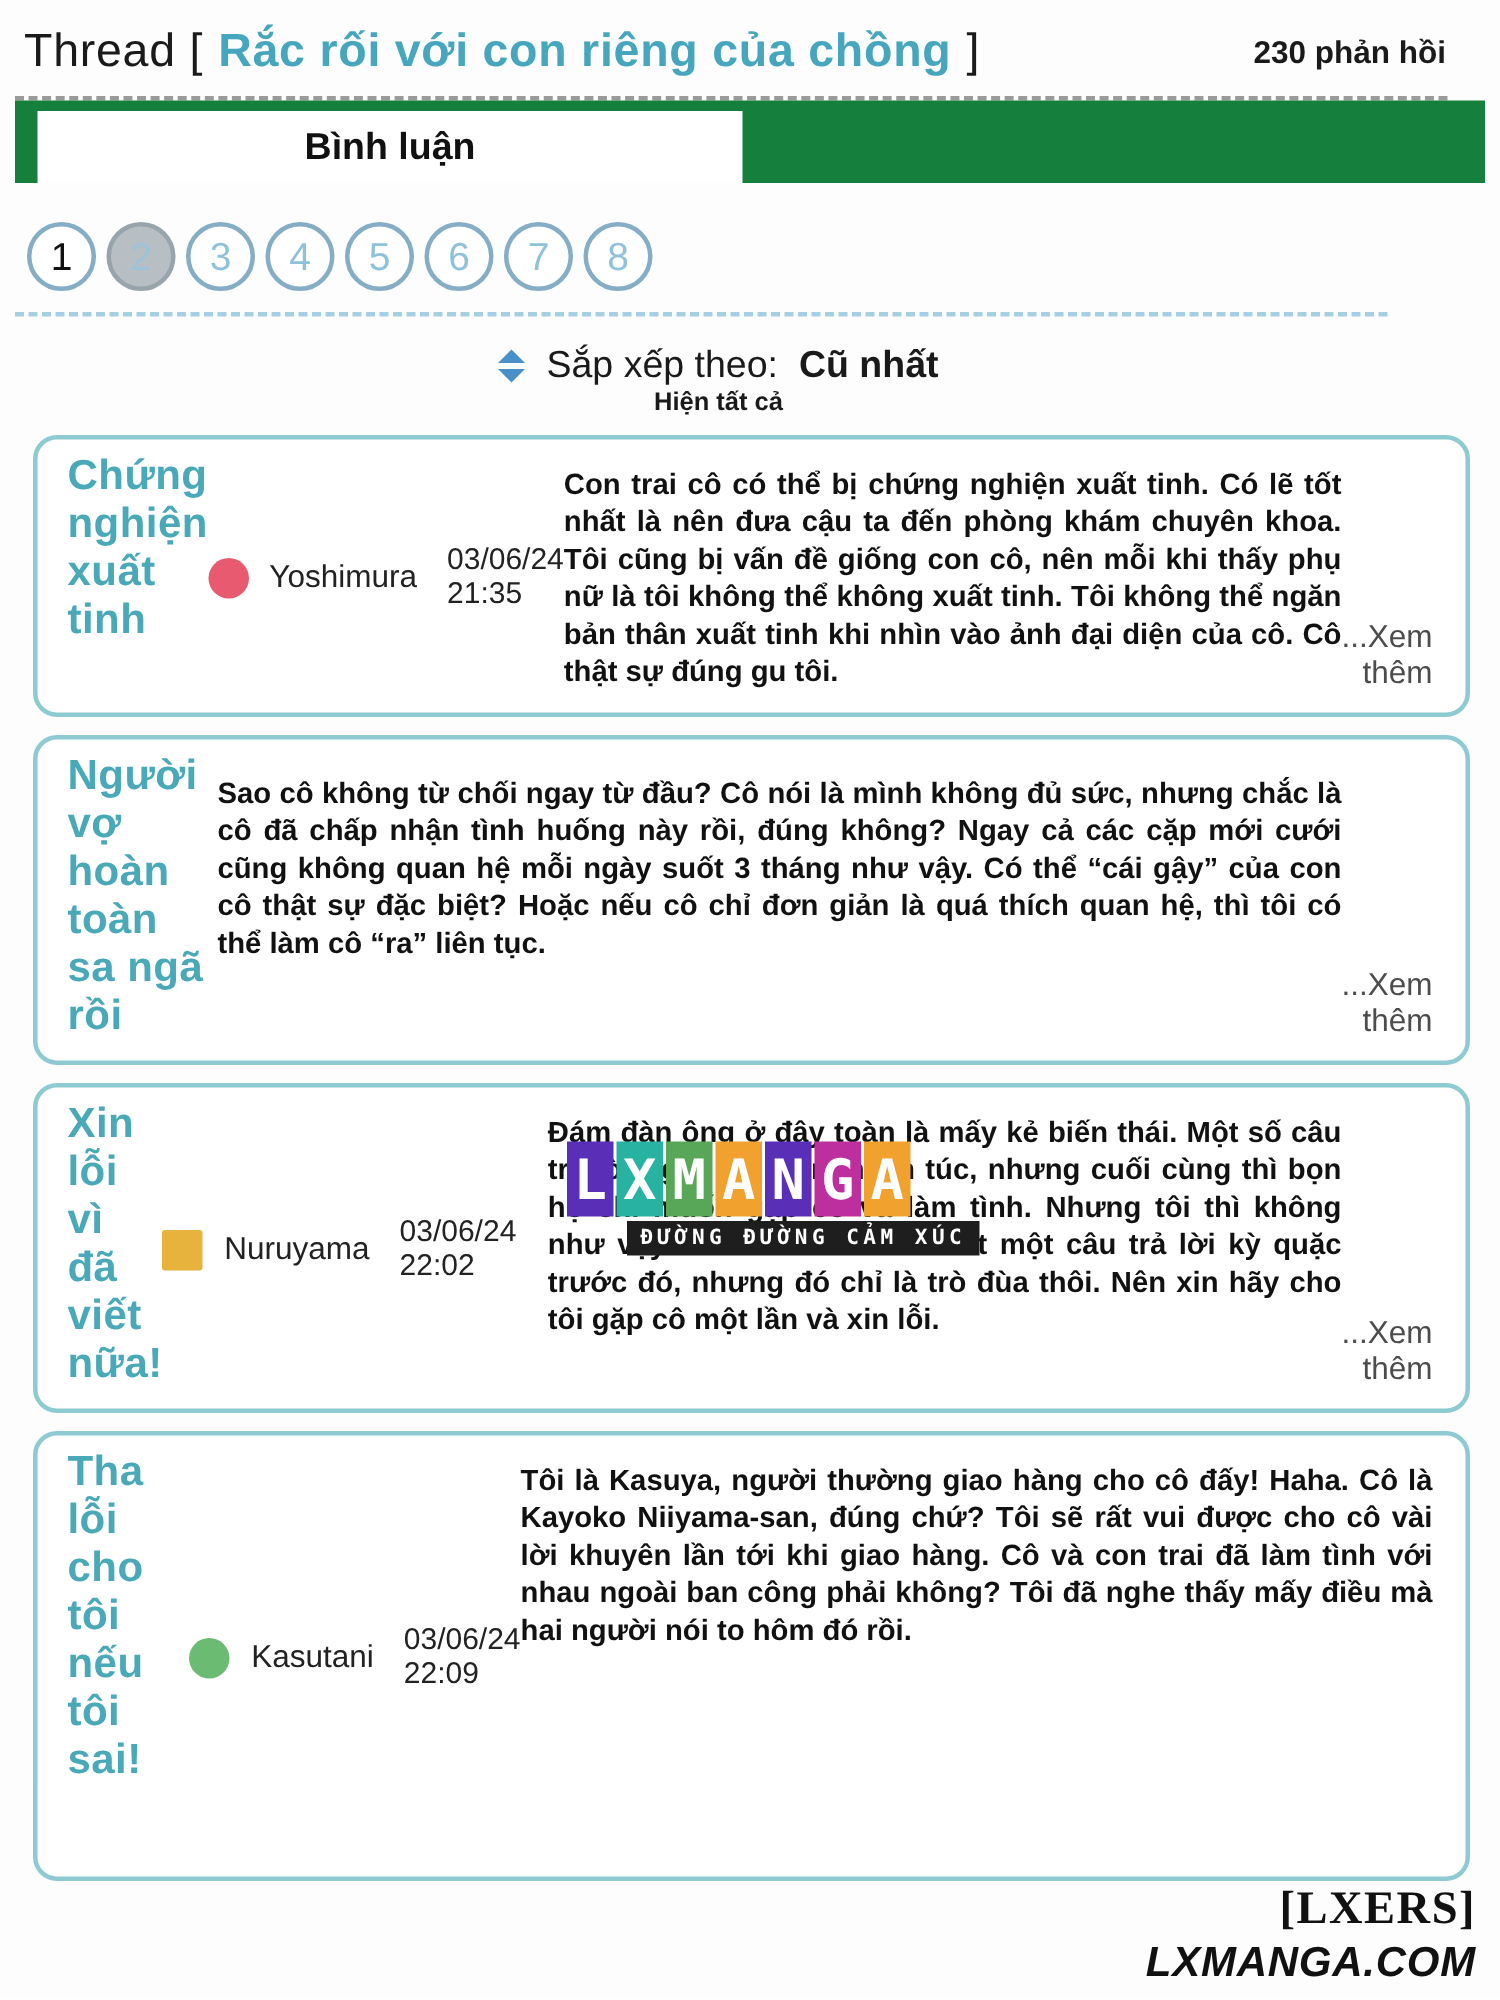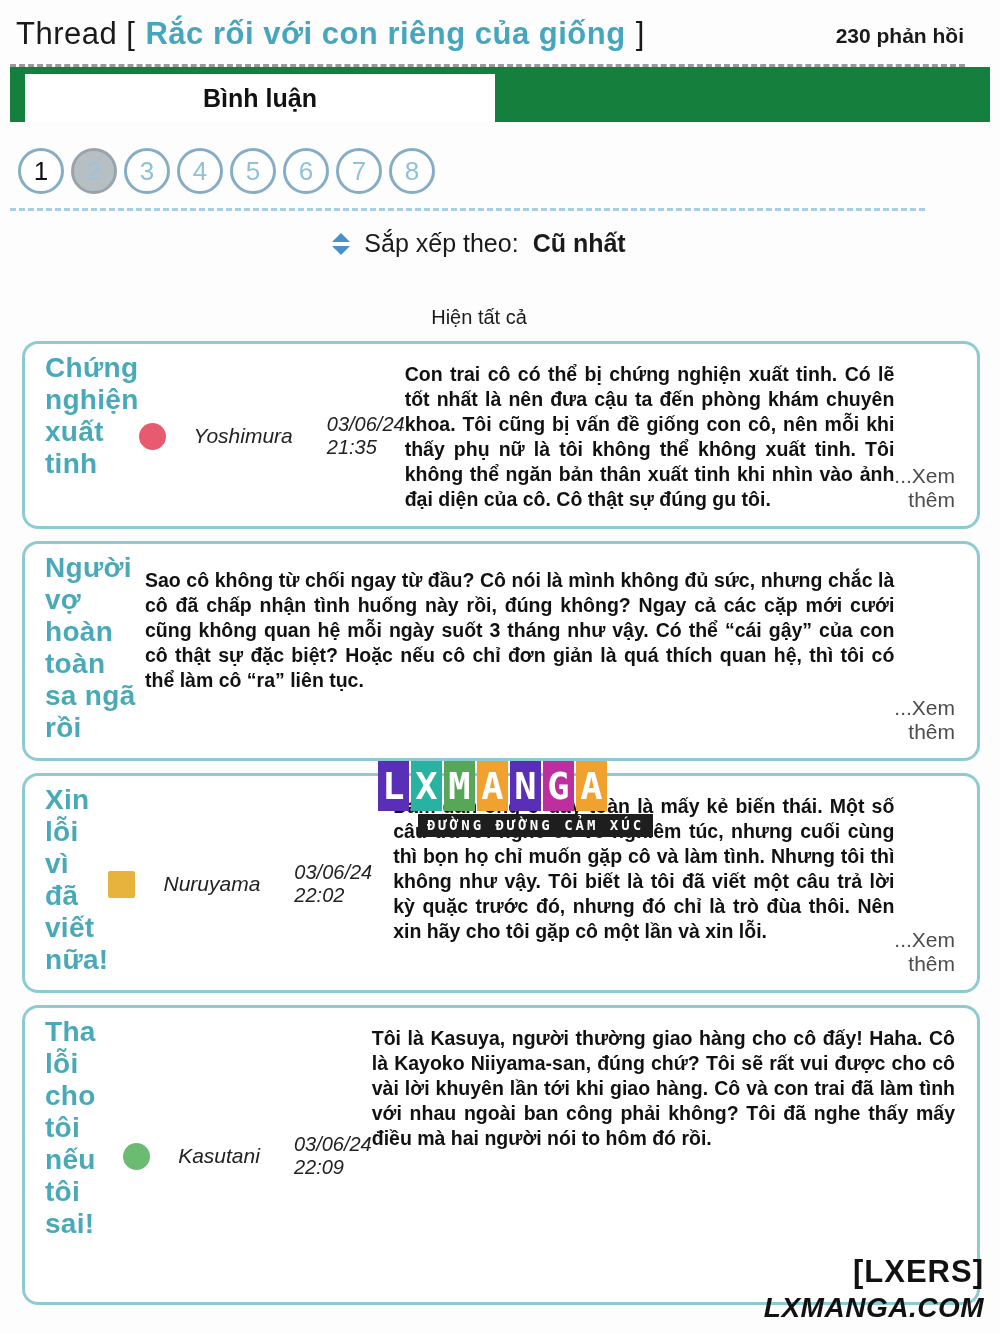--- a/index.html
+++ b/index.html
@@ -32,29 +32,29 @@
   }
   .pgc.first { color:#111; }
   .pgc.current { background:#b7bec4; border-color:#98a4ab; color:#9cc4d8; }
   
   .sortrow { display:flex; justify-content:space-between; align-items:center; padding:18px 62px 0 20px;flex-direction:column; }
   .sort-left { display:flex; align-items:center; gap:14px; font-size:25px; }
   .sort-left b { font-weight:bold; }
   .sort-icon { display:inline-flex; flex-direction:column; gap:4px; }
   .sort-icon .up { width:0; height:0; border-left:9px solid transparent; border-right:9px solid transparent; border-bottom:9px solid #4a90c8; }
   .sort-icon .dn { width:0; height:0; border-left:9px solid transparent; border-right:9px solid transparent; border-top:9px solid #4a90c8; }
-  .show-all { font-size:20px; font-weight:normal; cursor:pointer;margin-top:48px; }
+  .show-all { font-size:17px; font-weight:bold; cursor:pointer; }
   
   .card {
     margin:12px 20px 0 22px; background:#fff; border:3px solid #8ecad2; border-radius:16px;
     padding:8px 22px 14px 20px; display:flex; 
   }
   .card:first-of-type { margin-top:18px; }
   .c-title { color:#4aa9b8; font-size:28px; font-weight:bold; letter-spacing:0.3px; }
-  .c-meta { display:flex; align-items:center; gap:28px; margin-top:8px;font-style:italic; }
+  .c-meta { display:flex; align-items:center; gap:14px; margin-top:8px; }
   .avatar { width:27px; height:27px; border-radius:50%; flex:0 0 auto; }
   .avatar.square { border-radius:2px; }
   .c-author { font-size:21px; color:#222; }
   .c-time { font-size:20px; color:#222; margin-left:6px; }
   .c-body { margin-top:10px; font-size:19.5px; line-height:25px; font-weight:bold; color:#111; text-align:justify; }
   .c-more { text-align:right; font-size:21px; color:#4c4c4c; margin-top:auto; padding-top:26px; cursor:pointer; }
   .card.c2 .c-meta { margin-top:12px; }
   .card.c2 .c-body { margin-top:16px; }
   .card.c1 .c-body { min-height:108px; }
   .card.c2 .c-body { min-height:140px; }
@@ -68,30 +68,30 @@
     display:block; width:31px; height:50px; color:#fff; text-align:center;
     font-family:"DejaVu Sans Mono", monospace; font-weight:bold; font-size:37px; line-height:52px;
   }
   .wm-ribbon {
     display:inline-block; margin:3px 0 0 40px; background:#1e1e1e; color:#fff;
     font-family:"DejaVu Sans Mono", monospace; font-weight:bold; font-size:14px;
     letter-spacing:3px; padding:3px 9px 4px 9px;
   }
   
   .brand { position:absolute; right:16px; top:1254px; z-index:6; text-align:right; color:#111; }
-  .brand .credit { font-size:31px; font-weight:bold; letter-spacing:1px; }
+  .brand .credit { font-size:31px; font-weight:bold; letter-spacing:1px;font-family:Liberation Serif, serif; }
   .brand .site { font-size:28px; font-weight:bold; letter-spacing:0.5px; margin-top:2px;font-style:italic; }
 </style>
 </head>
 <body>
 
 <div class="page">
 
   <div class="header">
-    <div class="thread-title"><span>Thread [</span><span class="ttl">Rắc rối với con riêng của giống</span><span>]</span></div>
+    <div class="thread-title"><span>Thread [</span><span class="ttl">Rắc rối với con riêng của chồng</span><span>]</span></div>
     <div class="reply-count">230 phản hồi</div>
   </div>
 
   <div class="dash-gray"></div>
 
   <div class="tabbar">
     <div class="tab-active">Bình luận</div>
   </div>
 
   <div class="pager">

